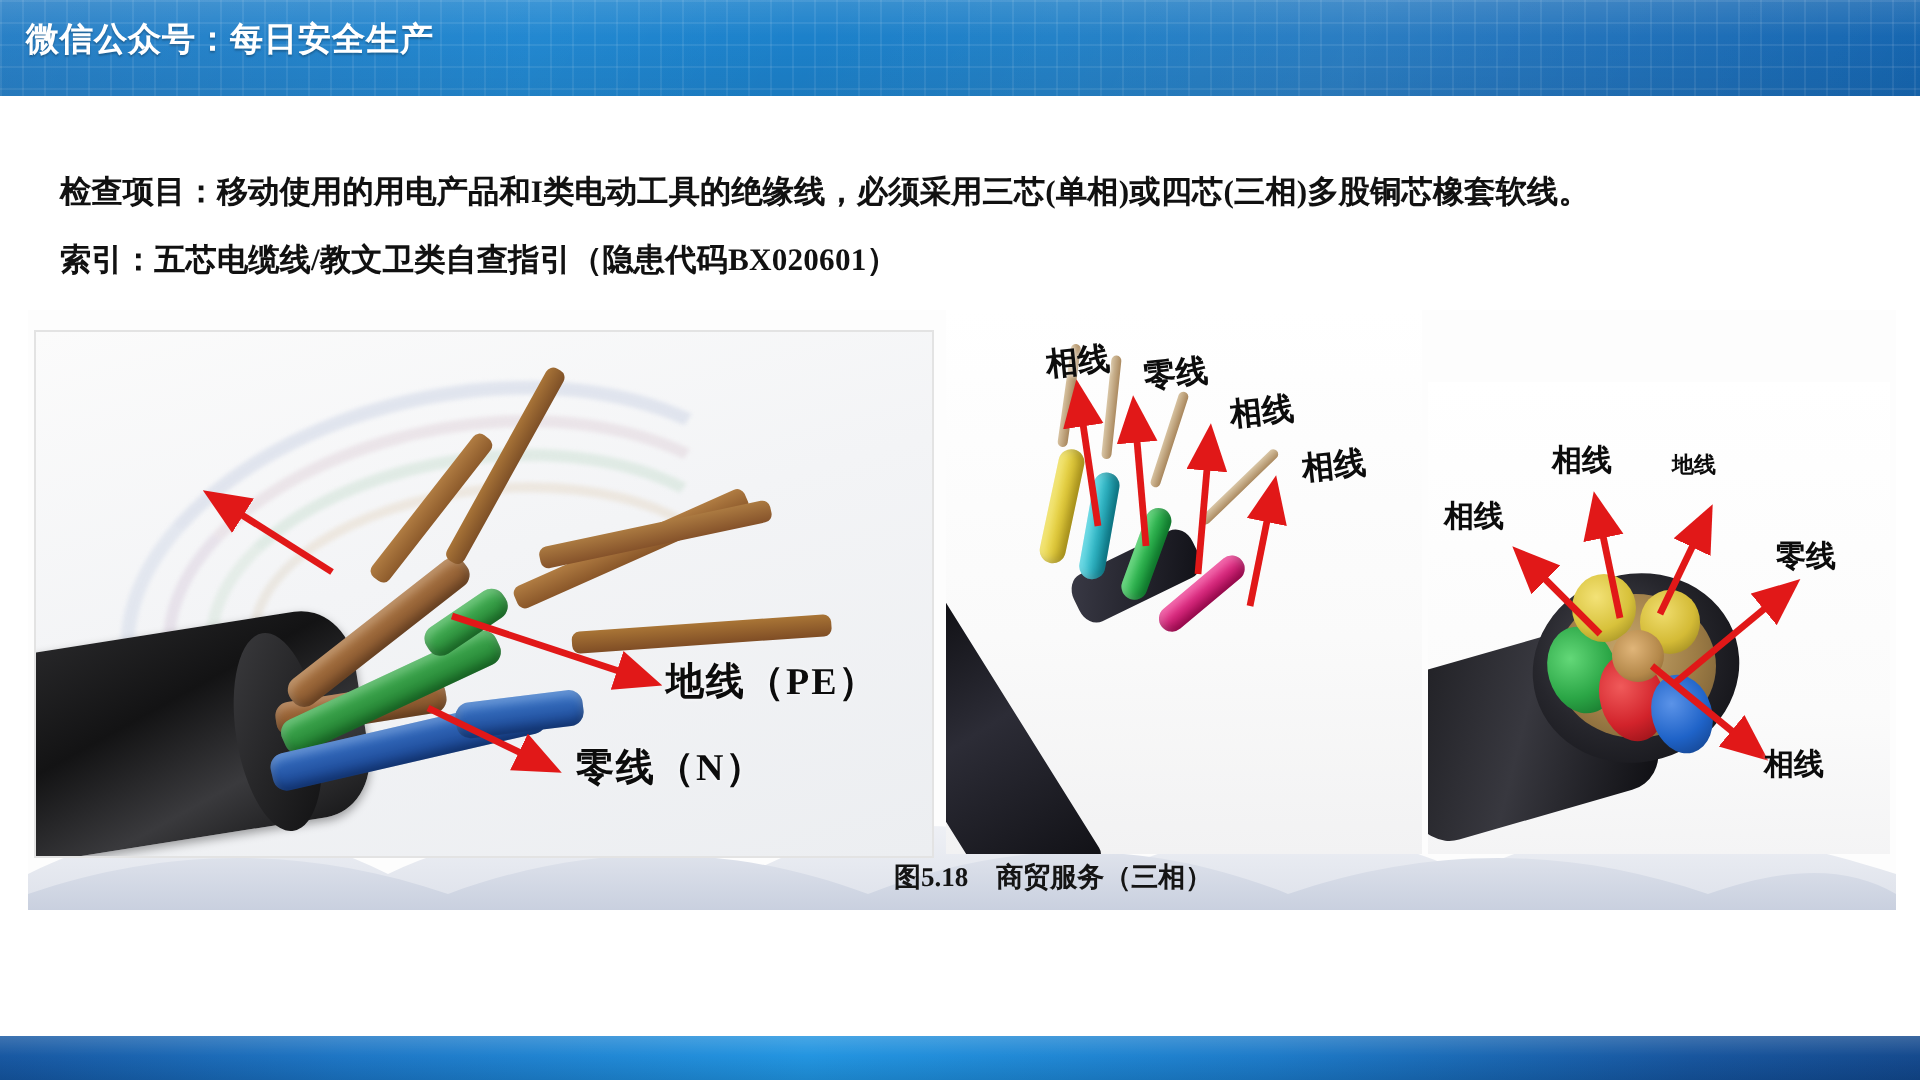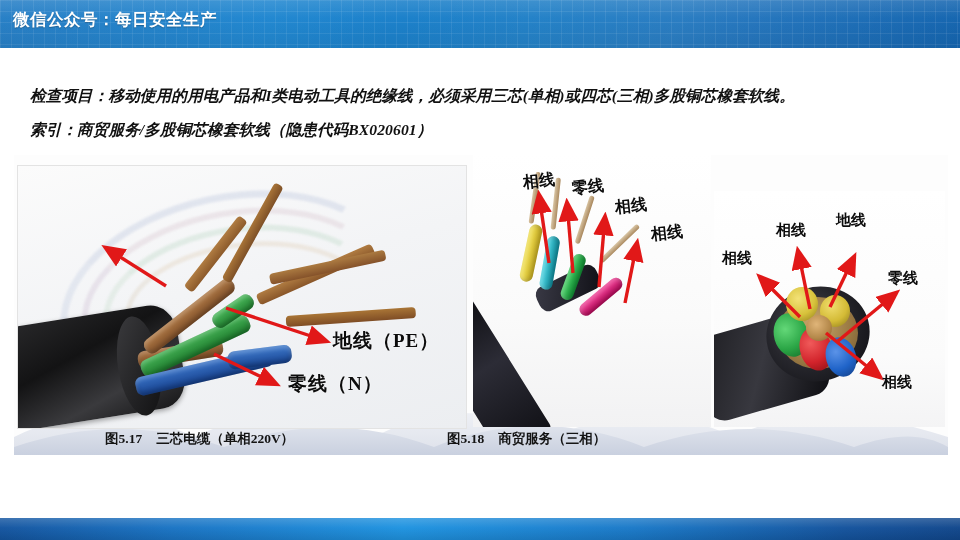--- a/index.html
+++ b/index.html
@@ -41,21 +41,20 @@
     letter-spacing:.5px;white-space:nowrap;
     text-shadow:0 1px 1px rgba(0,0,0,.25);
   }
 
   
   .textblock{position:absolute;left:0;top:52px;width:960px;}
   .tline{
     font-family:"Liberation Serif","DejaVu Serif",serif;
     font-weight:bold;color:#111;
     white-space:nowrap;
-    font-style:italic;
   }
   .tline1{position:absolute;left:30px;top:34px;font-size:15.6px;letter-spacing:.1px;}
   .tline2{position:absolute;left:30px;top:68px;font-size:15.6px;letter-spacing:.1px;}
 
   
   .strip{
     position:absolute;left:14px;top:155px;width:934px;height:300px;
     background:#fdfdfd;
   }
   .wave{
@@ -134,21 +133,21 @@
 
   <div class="header">
     <div class="grid"></div>
     <div class="grid2"></div>
     <div class="sheen"></div>
     <div class="header-title">微信公众号：每日安全生产</div>
   </div>
 
   <div class="textblock">
     <div class="tline tline1">检查项目：移动使用的用电产品和I类电动工具的绝缘线，必须采用三芯(单相)或四芯(三相)多股铜芯橡套软线。</div>
-    <div class="tline tline2">索引：商贸服务/多股铜芯橡套软线（隐患代码BX020601）</div>
+    <div class="tline tline2">索引：五芯电缆线/教文卫类自查指引（隐患代码BX020601）</div>
   </div>
 
   <div class="strip">
 
     <div class="wave">
       <svg width="934" height="58" viewBox="0 0 934 58" preserveAspectRatio="none">
         <defs>
           <linearGradient id="wg1" x1="0" y1="0" x2="0" y2="1">
             <stop offset="0%" stop-color="#dfe3ec"></stop>
               <stop offset="100%" stop-color="#c9d0df"></stop>
@@ -277,31 +276,28 @@
           </defs>
           <path d="M86,126 L46,86" stroke="#e11818" stroke-width="3.4" fill="none" marker-end="url(#ah3)"></path>
           <path d="M96,118 L84,60" stroke="#e11818" stroke-width="3.4" fill="none" marker-end="url(#ah3)"></path>
           <path d="M116,116 L140,66" stroke="#e11818" stroke-width="3.4" fill="none" marker-end="url(#ah3)"></path>
           <path d="M124,150 L182,102" stroke="#e11818" stroke-width="3.4" fill="none" marker-end="url(#ah3)"></path>
           <path d="M112,142 L166,186" stroke="#e11818" stroke-width="3.4" fill="none" marker-end="url(#ah3)"></path>
         </svg>
 
         <div class="lbl" style="left:8px;top:58px;font-size:15px;">相线</div>
         <div class="lbl" style="left:62px;top:30px;font-size:15px;">相线</div>
-        <div class="lbl" style="left:122px;top:20px;font-size:15px;">地线</div>
+        <div class="lbl" style="left:122px;top:34px;font-size:11px;">地线</div>
         <div class="lbl" style="left:174px;top:78px;font-size:15px;">零线</div>
         <div class="lbl" style="left:168px;top:182px;font-size:15px;">相线</div>
       </div>
     </div>
 
   </div>
 
-  <div class="caption" id="cap1">
-    <span class="capnum">图5.17</span><span>三芯电缆（单相220V）</span>
-  </div>
   <div class="caption" id="cap2">
     <span class="capnum">图5.18</span><span>商贸服务（三相）</span>
   </div>
 
   <div class="footer">
     <div class="fsheen"></div>
   </div>
 
 </div>
 

